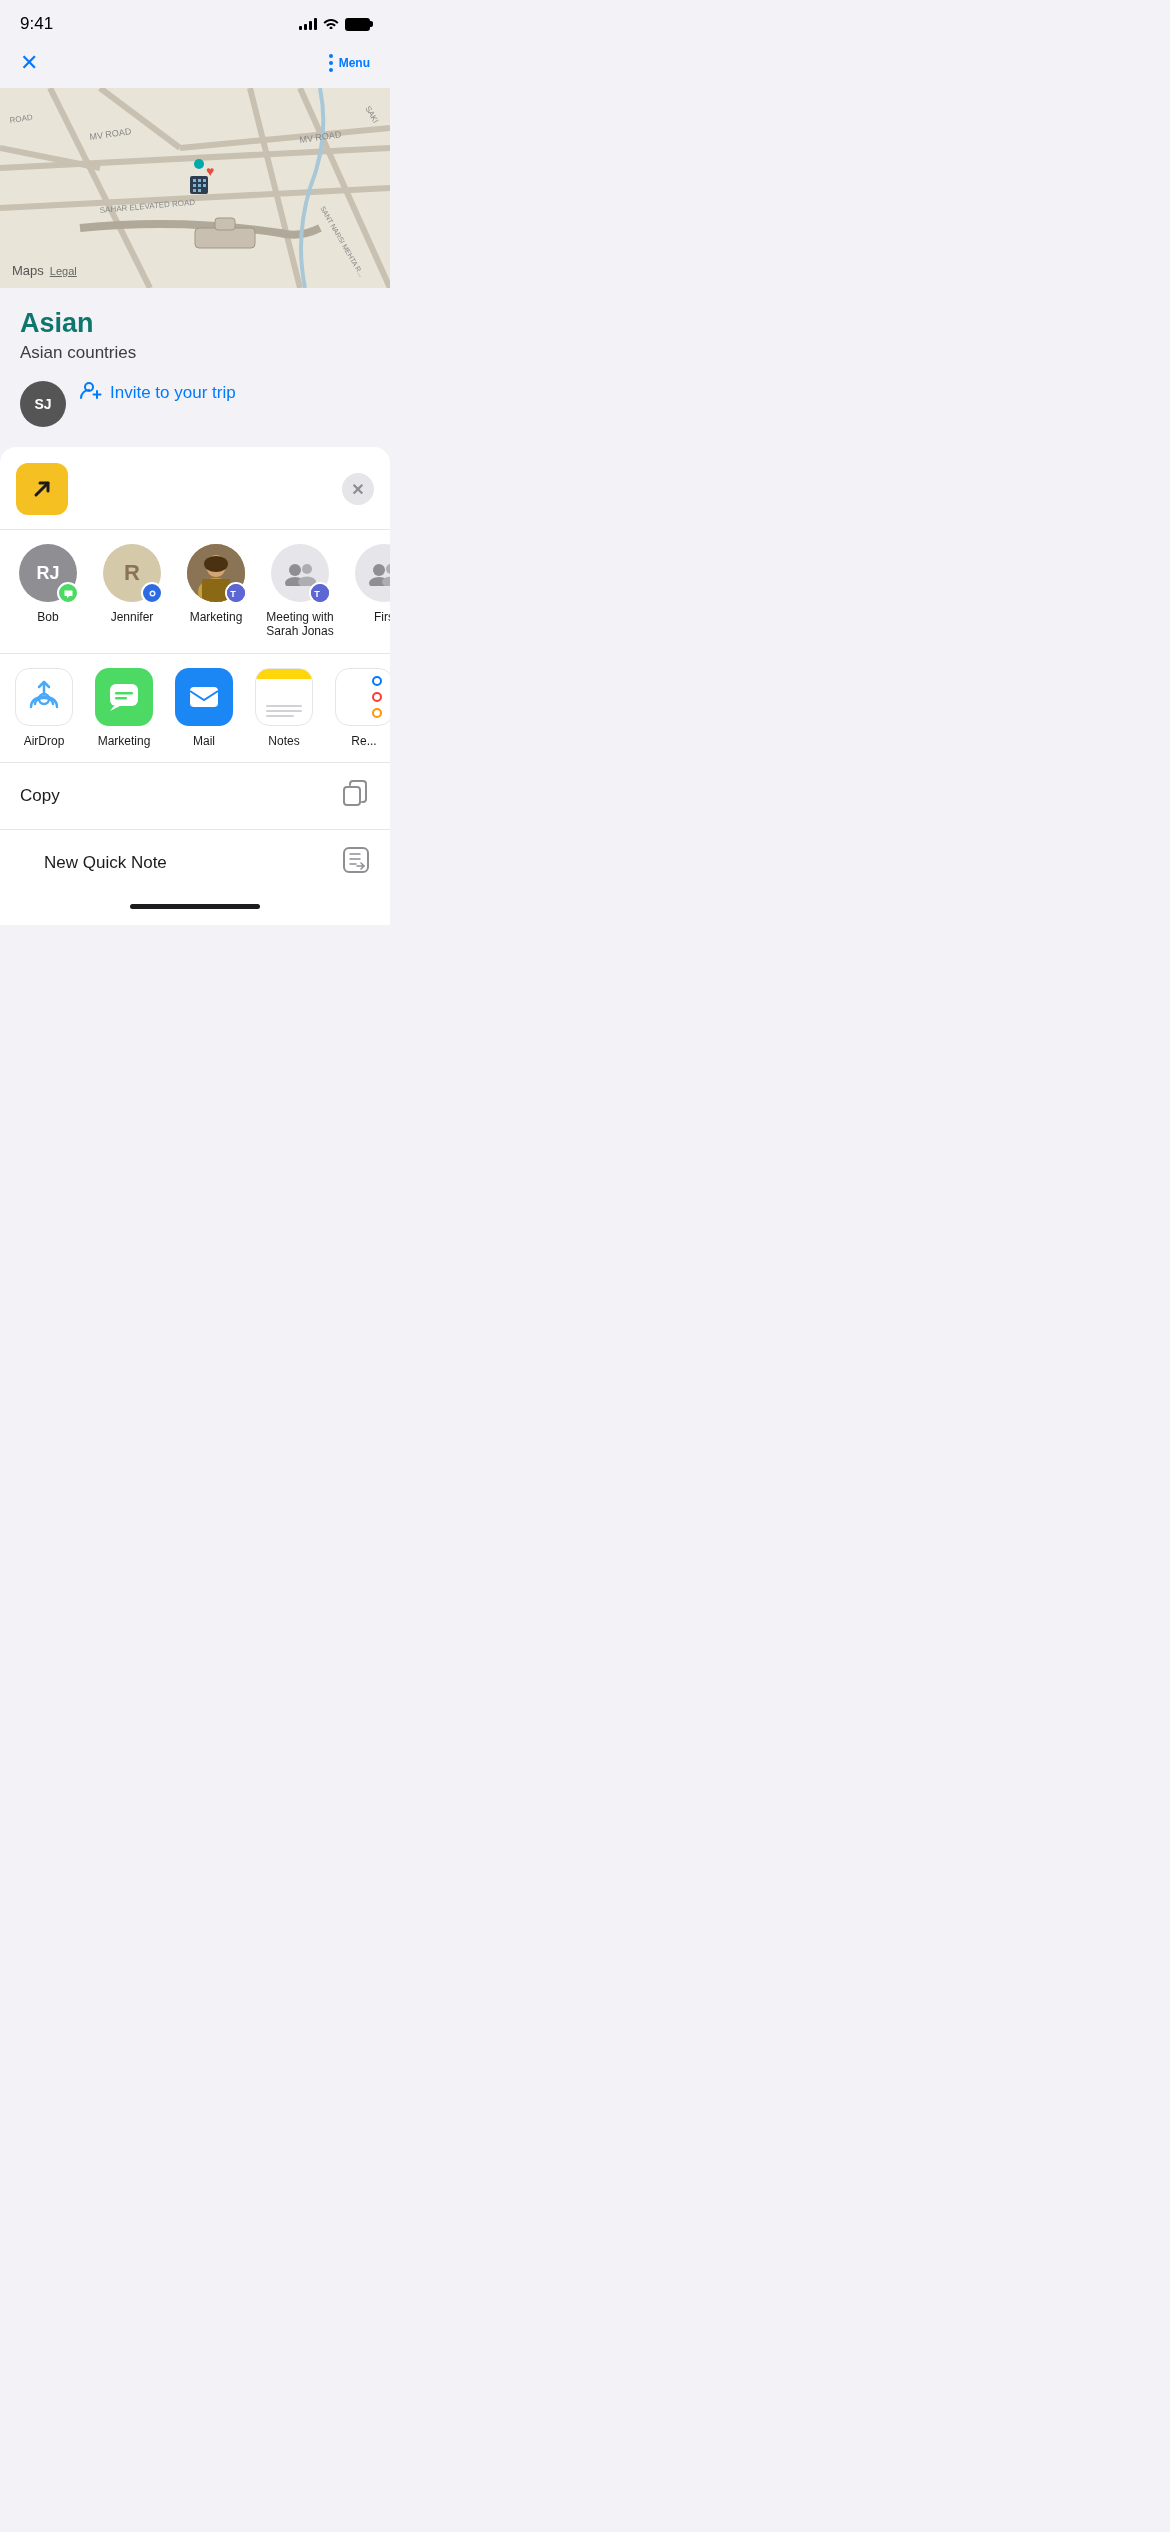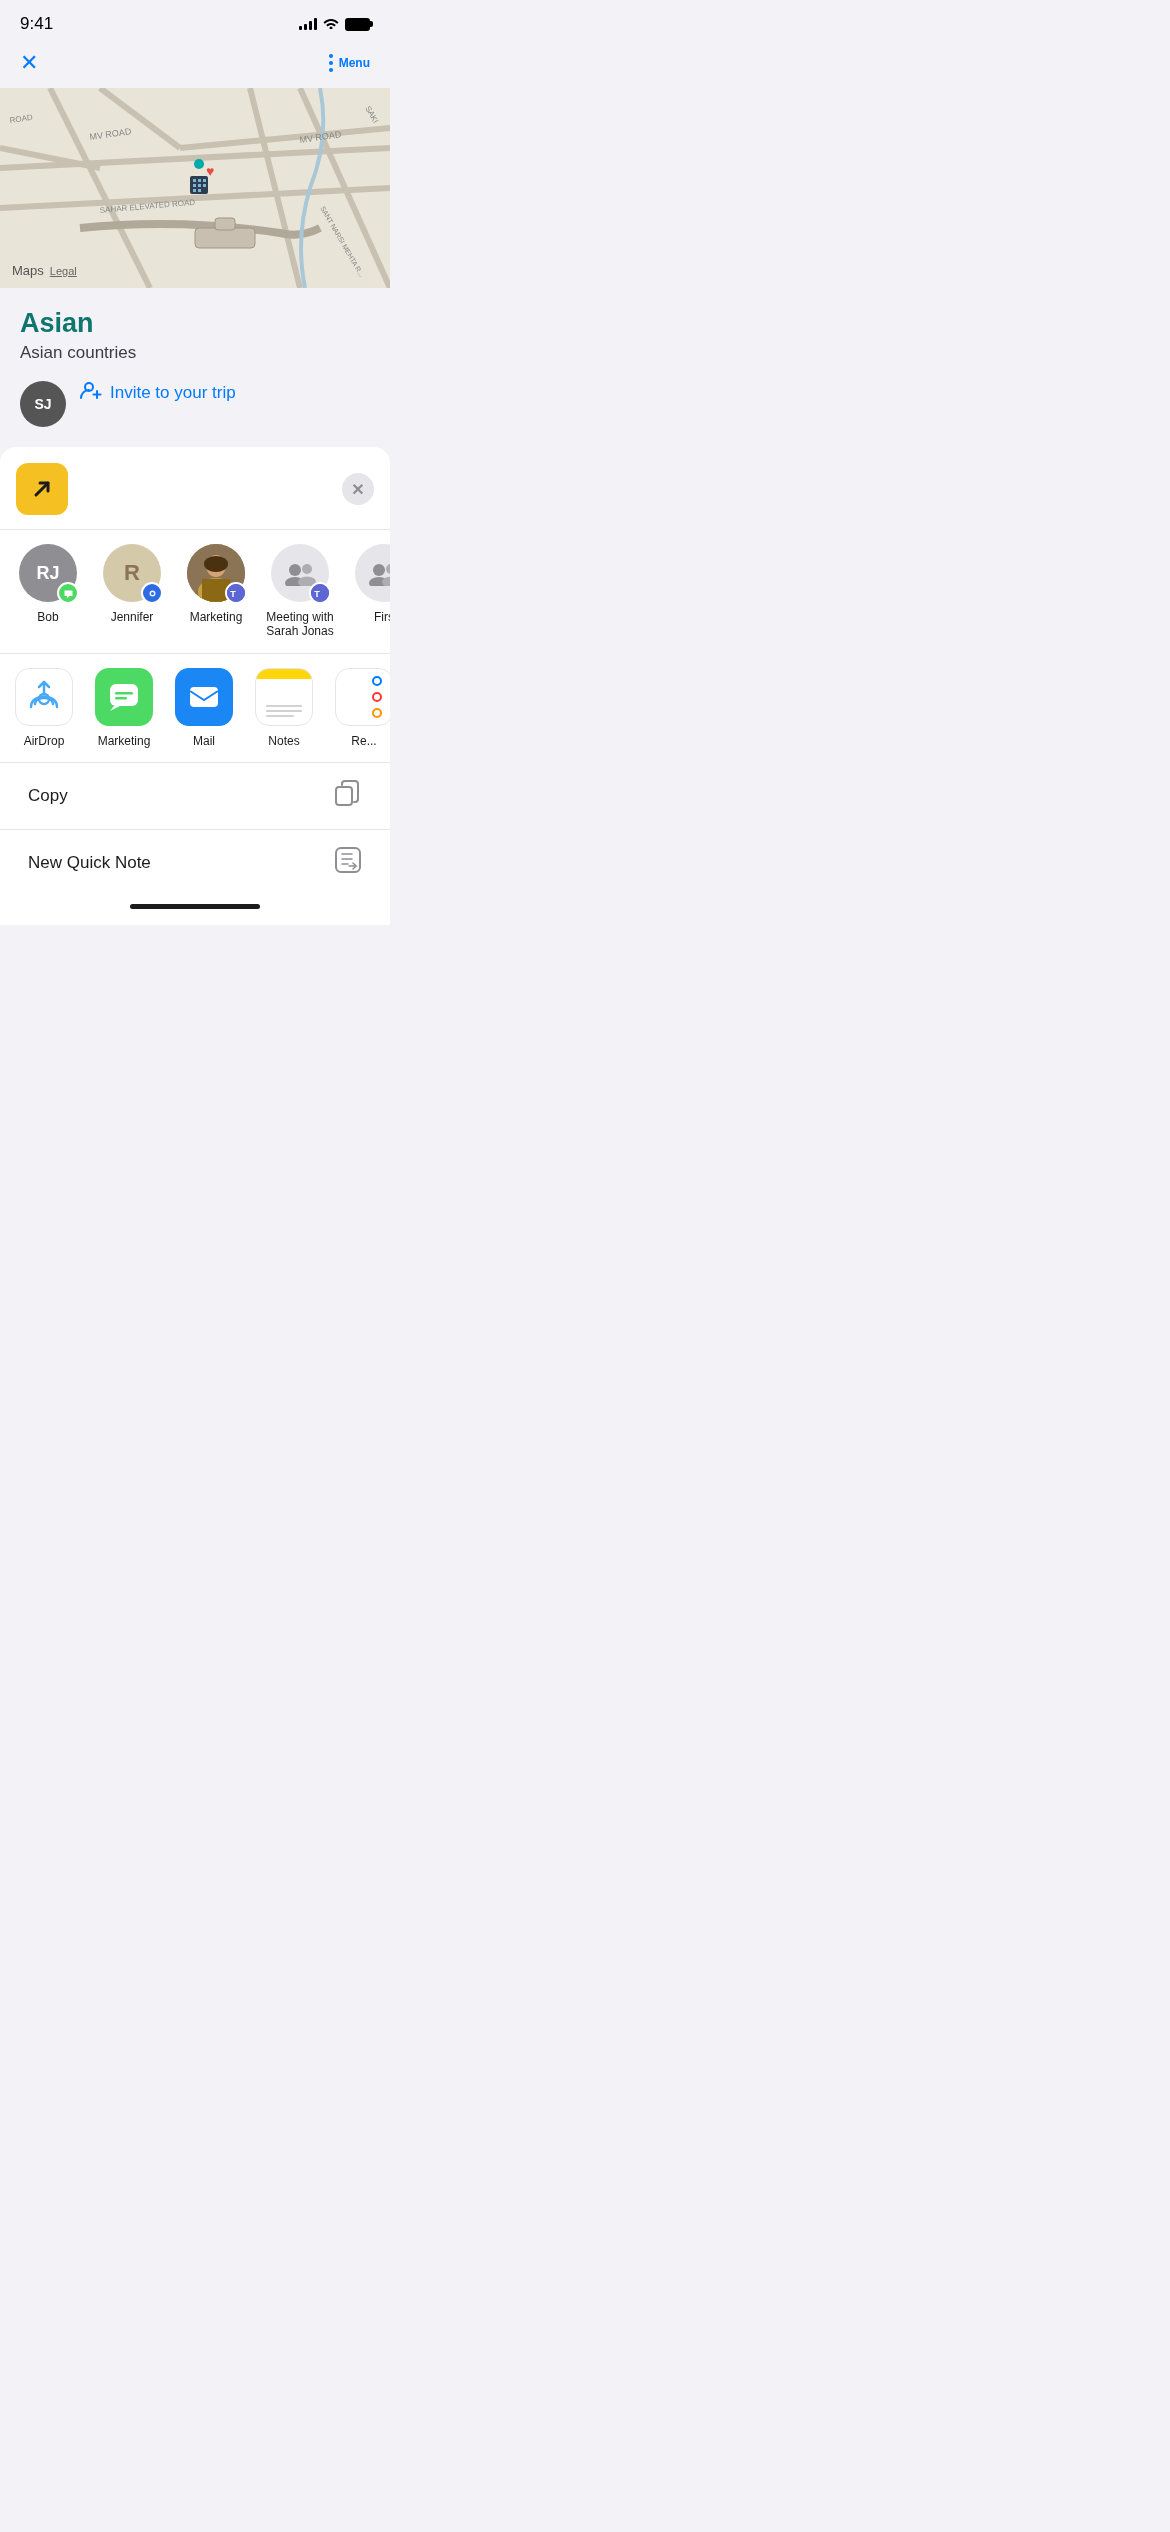--- a/index.html
+++ b/index.html
@@ -378,21 +378,21 @@
     }
     .dot-blue { border-color: #007aff; }
     .dot-red { border-color: #ff3b30; }
     .dot-orange { border-color: #ff9500; }
 
     
     .action-row {
       display: flex;
       align-items: center;
       justify-content: space-between;
-      padding: 16px 28px;
+      padding: 16px 20px;
       border-bottom: 1px solid #e5e5ea;
       background: #fff;
     }
     .action-label {
       font-size: 17px;
       color: #1c1c1e;
     }
     .action-icon {
       font-size: 22px;
       color: #8e8e93;
@@ -699,21 +699,21 @@
   <div class="action-row">
     <span class="action-label">Copy</span>
     <span class="action-icon">
       <svg width="28" height="28" viewBox="0 0 28 28" fill="none">
         <rect x="2" y="8" width="16" height="18" rx="3" stroke="#8e8e93" stroke-width="2"></rect>
         <path d="M8 6V5a3 3 0 0 1 3-3h10a3 3 0 0 1 3 3v15a3 3 0 0 1-3 3h-1" stroke="#8e8e93" stroke-width="2" stroke-linecap="round"></path>
       </svg>
     </span>
   </div>
 
-  <div class="action-row" style="border-bottom:none;">
+  <div class="action-row" style="border-bottom:none;margin-left:24px;">
     <span class="action-label">New Quick Note</span>
     <span class="action-icon">
       <svg width="28" height="28" viewBox="0 0 28 28" fill="none">
         <rect x="2" y="2" width="24" height="24" rx="5" stroke="#8e8e93" stroke-width="2"></rect>
         <path d="M8 8 L18 8" stroke="#8e8e93" stroke-width="1.5" stroke-linecap="round"></path>
         <path d="M8 13 L18 13" stroke="#8e8e93" stroke-width="1.5" stroke-linecap="round"></path>
         <path d="M8 18 L14 18" stroke="#8e8e93" stroke-width="1.5" stroke-linecap="round"></path>
         <path d="M19 17 L22 20 L19 23" stroke="#8e8e93" stroke-width="1.5" stroke-linecap="round" stroke-linejoin="round"></path>
         <path d="M15 20 L22 20" stroke="#8e8e93" stroke-width="1.5" stroke-linecap="round"></path>
       </svg>

